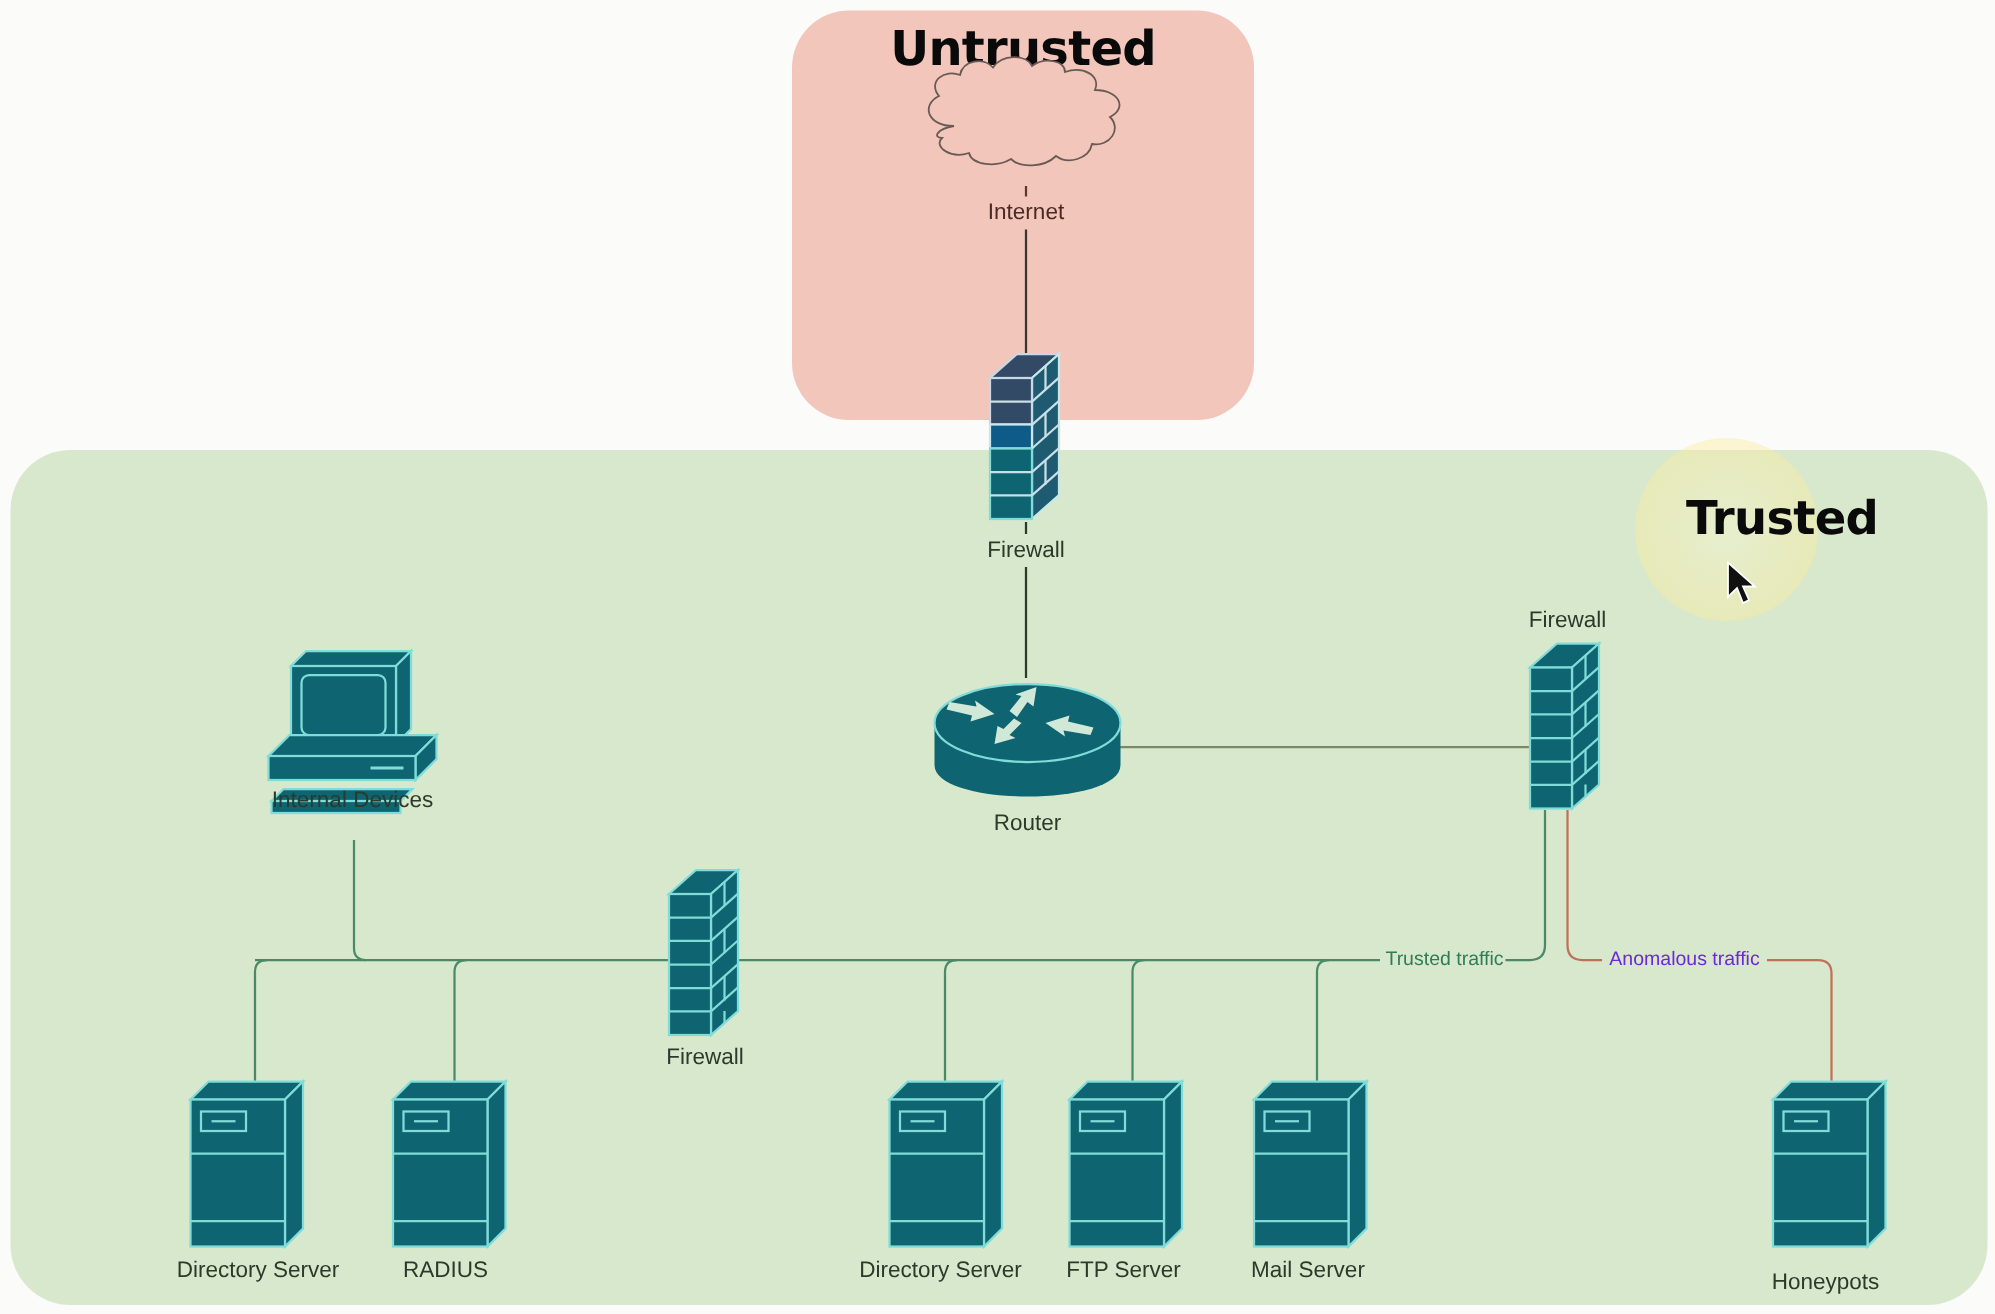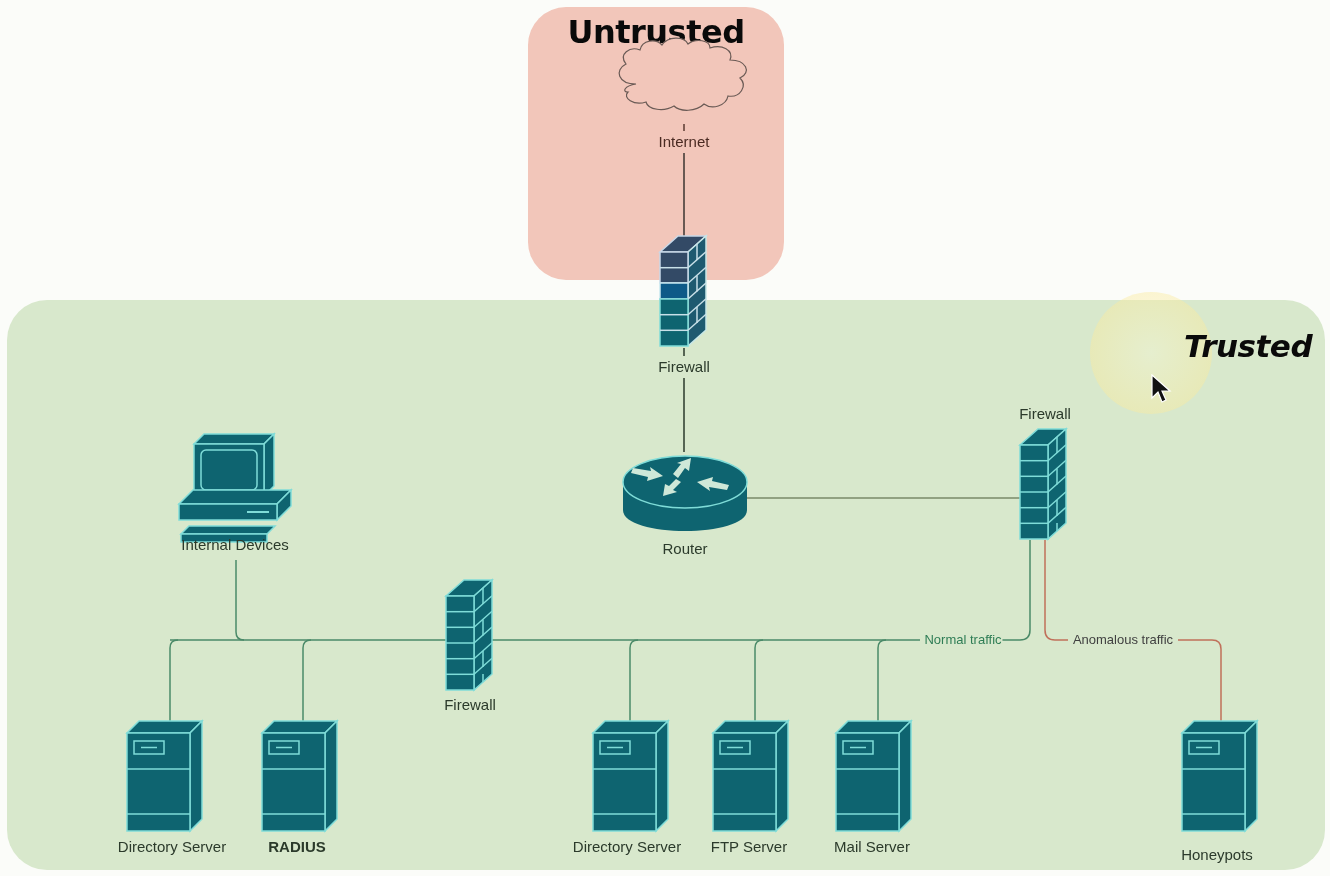--- a/index.html
+++ b/index.html
@@ -2,28 +2,28 @@
 <html><head>
 <meta charset="utf-8">
 <style>
   html, body { margin: 0; padding: 0; }
   body {
     width: 1330px; height: 876px; overflow: hidden;
     background: #fbfcf9; position: relative;
     font-family: "Liberation Sans", "DejaVu Sans", sans-serif;
   }
   .zone { position: absolute; border-radius: 40px; }
-  #zone-untrusted { left: 528px; top: 7px; width: 256px; height: 273px; background: #f2c6ba; border-radius: 38px; }
+  #zone-untrusted { left: 528px; top: 7px; width: 308px; height: 273px; background: #f2c6ba; border-radius: 38px; }
   #zone-trusted { left: 7px; top: 300px; width: 1318px; height: 570px; background: #d8e8cc; border-radius: 40px; }
   .zone-title {
     position: absolute; font-family: "DejaVu Sans", sans-serif; font-weight: bold;
     color: #0a0a0a; font-size: 31px; letter-spacing: -0.5px;
   }
   #untrusted-title { left: 0; width: 100%; top: 6px; text-align: center; font-size: 32px; }
-  #trusted-title { left: 1184px; top: 328px; font-style: italic; }
+  #trusted-title { left: 1124px; top: 328px; }
   svg#diagram { position: absolute; left: 0; top: 0; }
   .lbl {
     position: absolute; font-size: 15px; color: #2b3a2b; white-space: nowrap;
     transform: translateX(-50%);
   }
   .conn-lbl {
     position: absolute; font-size: 13px; white-space: nowrap; transform: translate(-50%, -50%);
     background: #d8e8cc; padding: 0 1px;
   }
   .cursor-halo {
@@ -153,28 +153,28 @@
   <use href="#server" x="713" y="721"></use>
   <use href="#server" x="836" y="721"></use>
   <use href="#server" x="1182" y="721"></use>
 </svg>
 
 <div class="lbl" style="left:684px; top:133px; color:#4a2a22;">Internet</div>
 <div class="lbl" style="left:684px; top:358px;">Firewall</div>
 <div class="lbl" style="left:685px; top:540px;">Router</div>
 <div class="lbl" style="left:1045px; top:405px;">Firewall</div>
 <div class="lbl" style="left:470px; top:696px;">Firewall</div>
-<div class="lbl" style="left:235px; top:536px;">Internal Devices</div>
+<div class="lbl" style="left:235px; top:525px;">Internal Devices</div>
 <div class="lbl" style="left:172px; top:838px;">Directory Server</div>
-<div class="lbl" style="left:297px; top:838px;font-weight:bold;">RADIUS</div>
+<div class="lbl" style="left:297px; top:838px;">RADIUS</div>
 <div class="lbl" style="left:627px; top:838px;">Directory Server</div>
 <div class="lbl" style="left:749px; top:838px;">FTP Server</div>
 <div class="lbl" style="left:872px; top:838px;">Mail Server</div>
 <div class="lbl" style="left:1217px; top:846px;">Honeypots</div>
 
-<div class="conn-lbl" style="left:963px; top:639px; color:#2e7d55;">Normal traffic</div>
-<div class="conn-lbl" style="left:1123px; top:639px; color:#404040;">Anomalous traffic</div>
+<div class="conn-lbl" style="left:963px; top:639px; color:#2e7d55;">Trusted traffic</div>
+<div class="conn-lbl" style="left:1123px; top:639px; color:#6d28d9;">Anomalous traffic</div>
 
 <div class="cursor-halo"></div>
 <div class="zone-title" id="trusted-title">Trusted</div>
 <svg style="position:absolute; left:1150px; top:374px;" width="22" height="32" viewBox="0 0 22 32">
   <polygon points="2,1 2,24 8,18 12,28 16,26 12,17 20,17" fill="#111" stroke="#fff" stroke-width="1.2"></polygon>
 </svg>
 
 </body></html>

